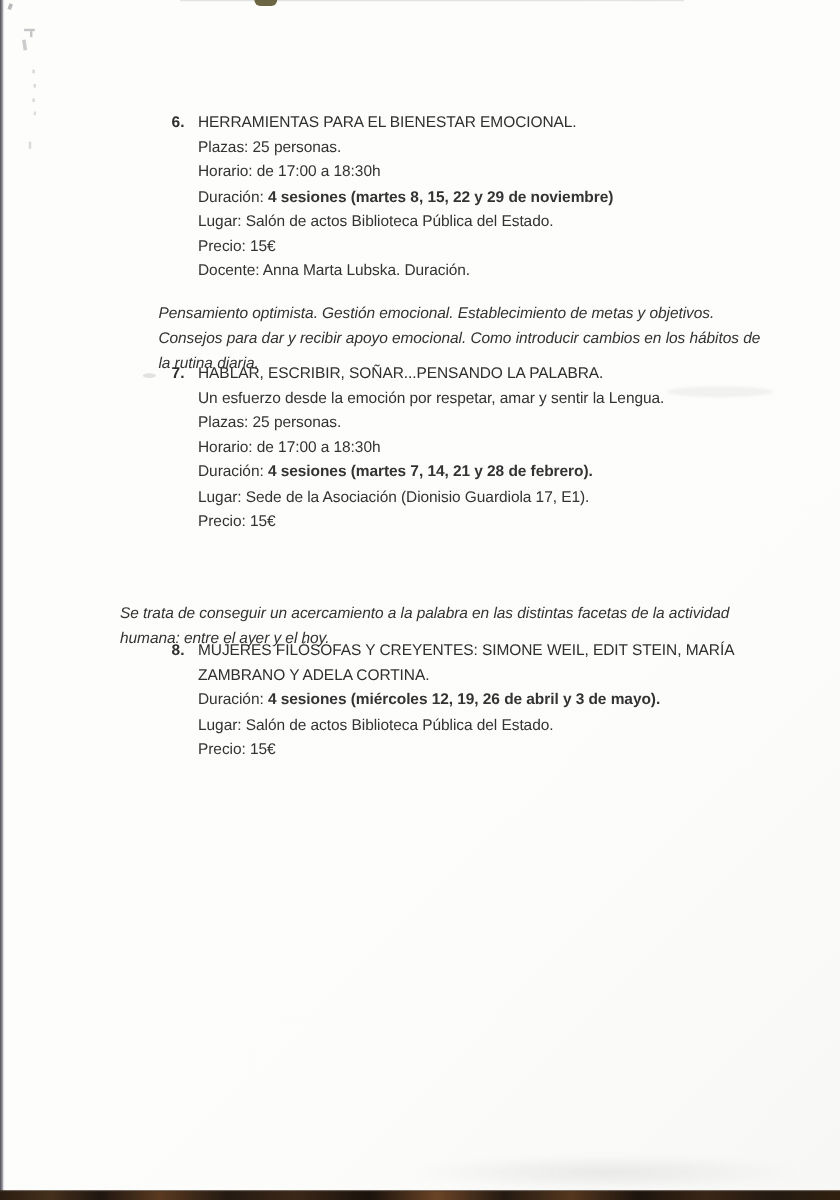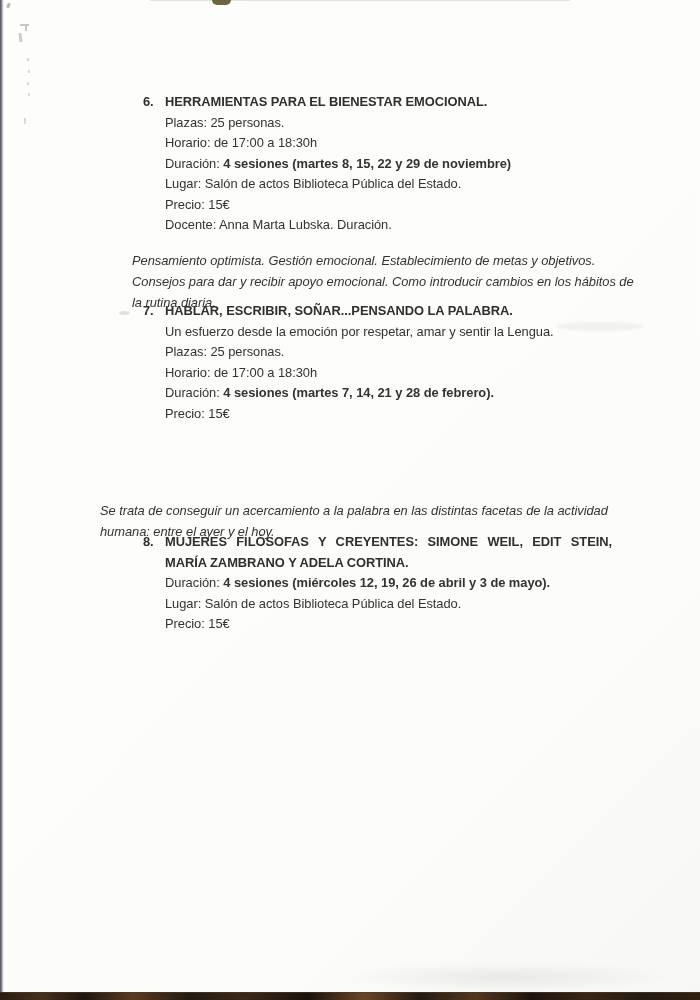--- a/index.html
+++ b/index.html
@@ -56,21 +56,21 @@
   }
   .smudge2 {
     position: absolute; left: 119px; top: 311px; width: 11px; height: 4px;
     background: rgba(130,130,135,.22); border-radius: 50%; filter: blur(.5px);
   }
 
   
   .course { position: absolute; display: flex; }
   .num { width: 22px; flex: none; font-weight: bold; line-height: 20.5px; color: #2f2f2f; }
   .course-body { width: 447px; }
-  .course-title { font-weight: bold; line-height: 20.5px; color: #2f2f2f; }
+  .course-title { font-weight: normal; line-height: 20.5px; color: #2f2f2f; }
   .line { line-height: 20.5px; }
   .bold { font-weight: bold; }
   .just { text-align: justify; }
   .note {
     position: absolute; left: 100px; width: 508px;
     font-style: italic; line-height: 21px; color: #333;
   }
   .footer-block {
     position: absolute; left: 103px; top: 695px; width: 512px;
     font-weight: bold; line-height: 19.5px; color: #2f2f2f;
@@ -119,20 +119,21 @@
   <p class="note n1">Pensamiento optimista. Gestión emocional. Establecimiento de metas y objetivos. Consejos para dar y recibir apoyo emocional. Como introducir cambios en los hábitos de la rutina diaria.</p>
 
   <section class="course c7">
     <span class="num">7.</span>
     <div class="course-body">
       <div class="course-title">HABLAR, ESCRIBIR, SOÑAR...PENSANDO LA PALABRA.</div>
       <div class="line">Un esfuerzo desde la emoción por respetar, amar y sentir la Lengua.</div>
       <div class="line"><span>Plazas:</span><span> 25 personas.</span></div>
       <div class="line"><span>Horario:</span><span> de 17:00 a 18:30h</span></div>
       <div class="line"><span>Duración:</span><span class="bold"> 4 sesiones (martes 7, 14, 21 y 28 de febrero).</span></div>
+      <div class="line"><span>Lugar:</span><span> Sede de la Asociación (Dionisio Guardiola 17, E1).</span></div>
       <div class="line"><span>Precio:</span><span> 15€</span></div>
     </div>
   </section>
 
   <p class="note n2">Se trata de conseguir un acercamiento a la palabra en las distintas facetas de la actividad humana: entre el ayer y el hoy.</p>
 
   <section class="course c8">
     <span class="num">8.</span>
     <div class="course-body">
       <div class="course-title just">MUJERES FILÓSOFAS Y CREYENTES: SIMONE WEIL, EDIT STEIN, MARÍA ZAMBRANO Y ADELA CORTINA.</div>

